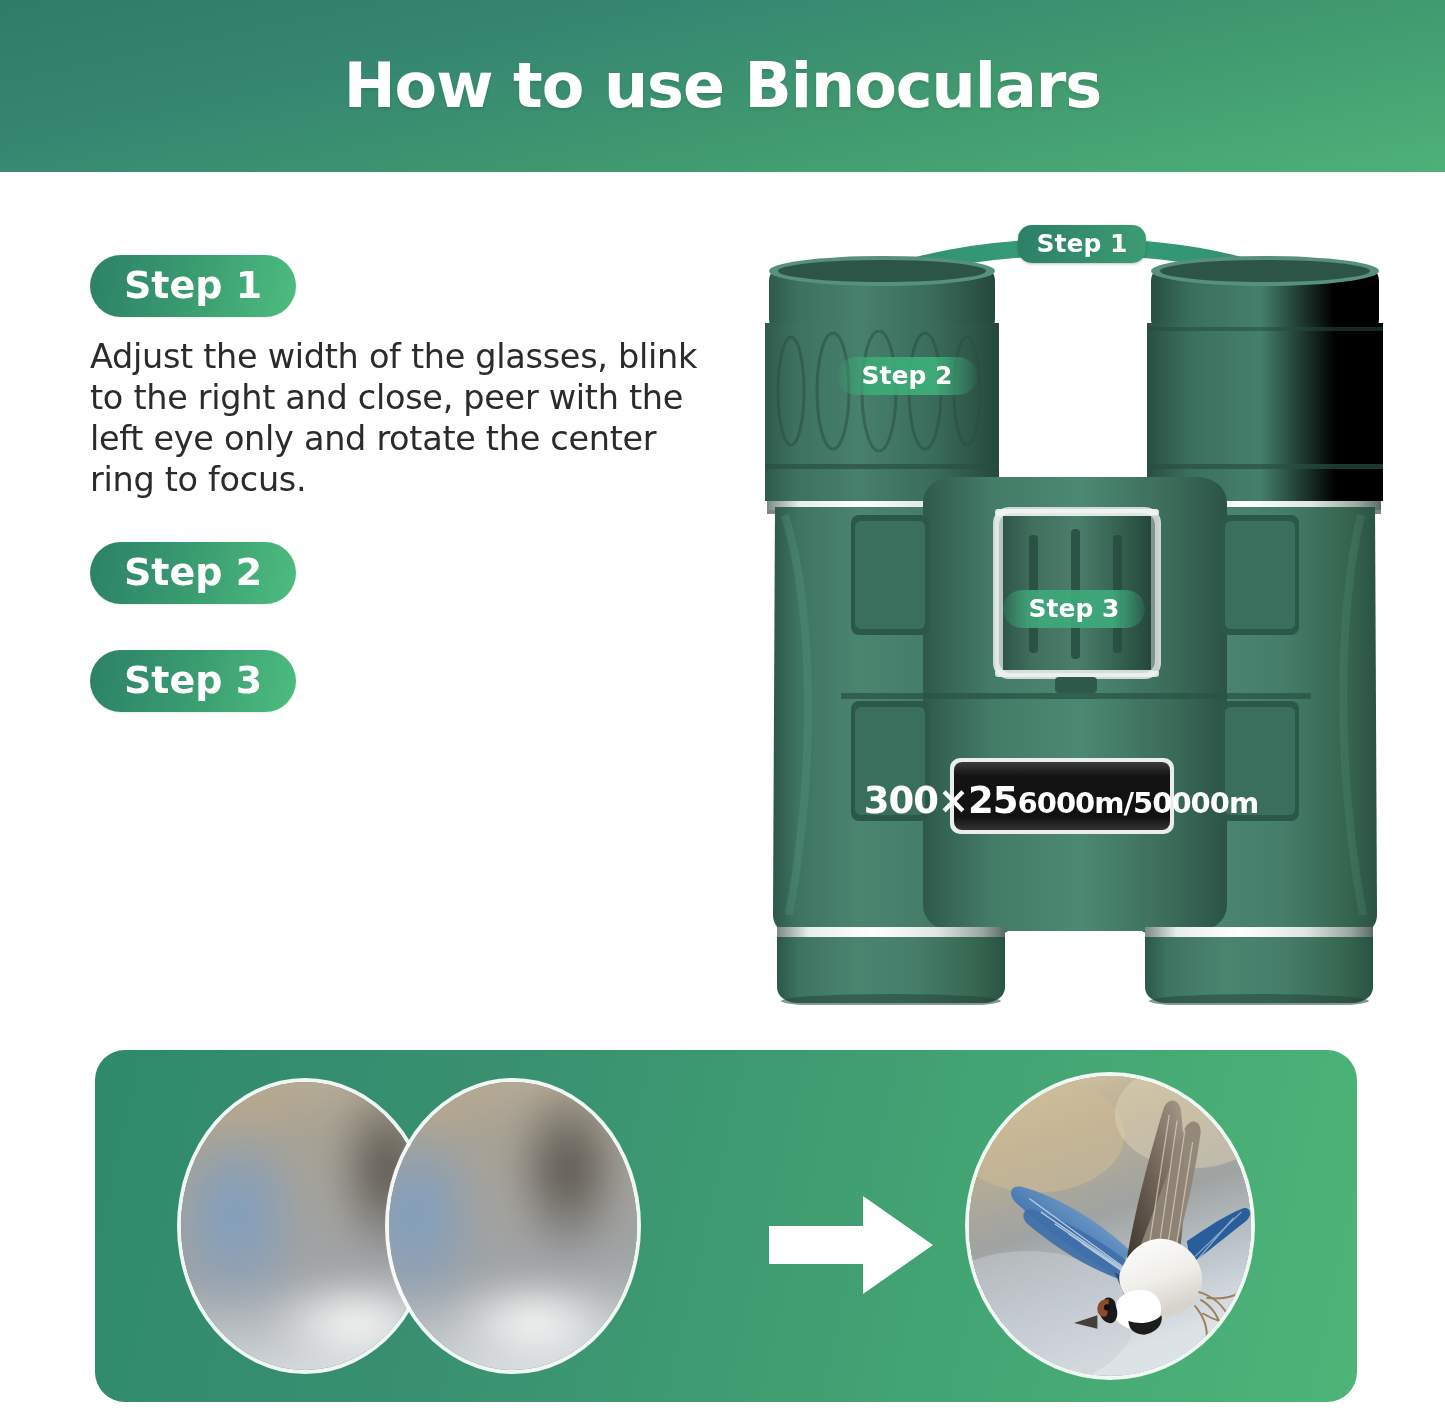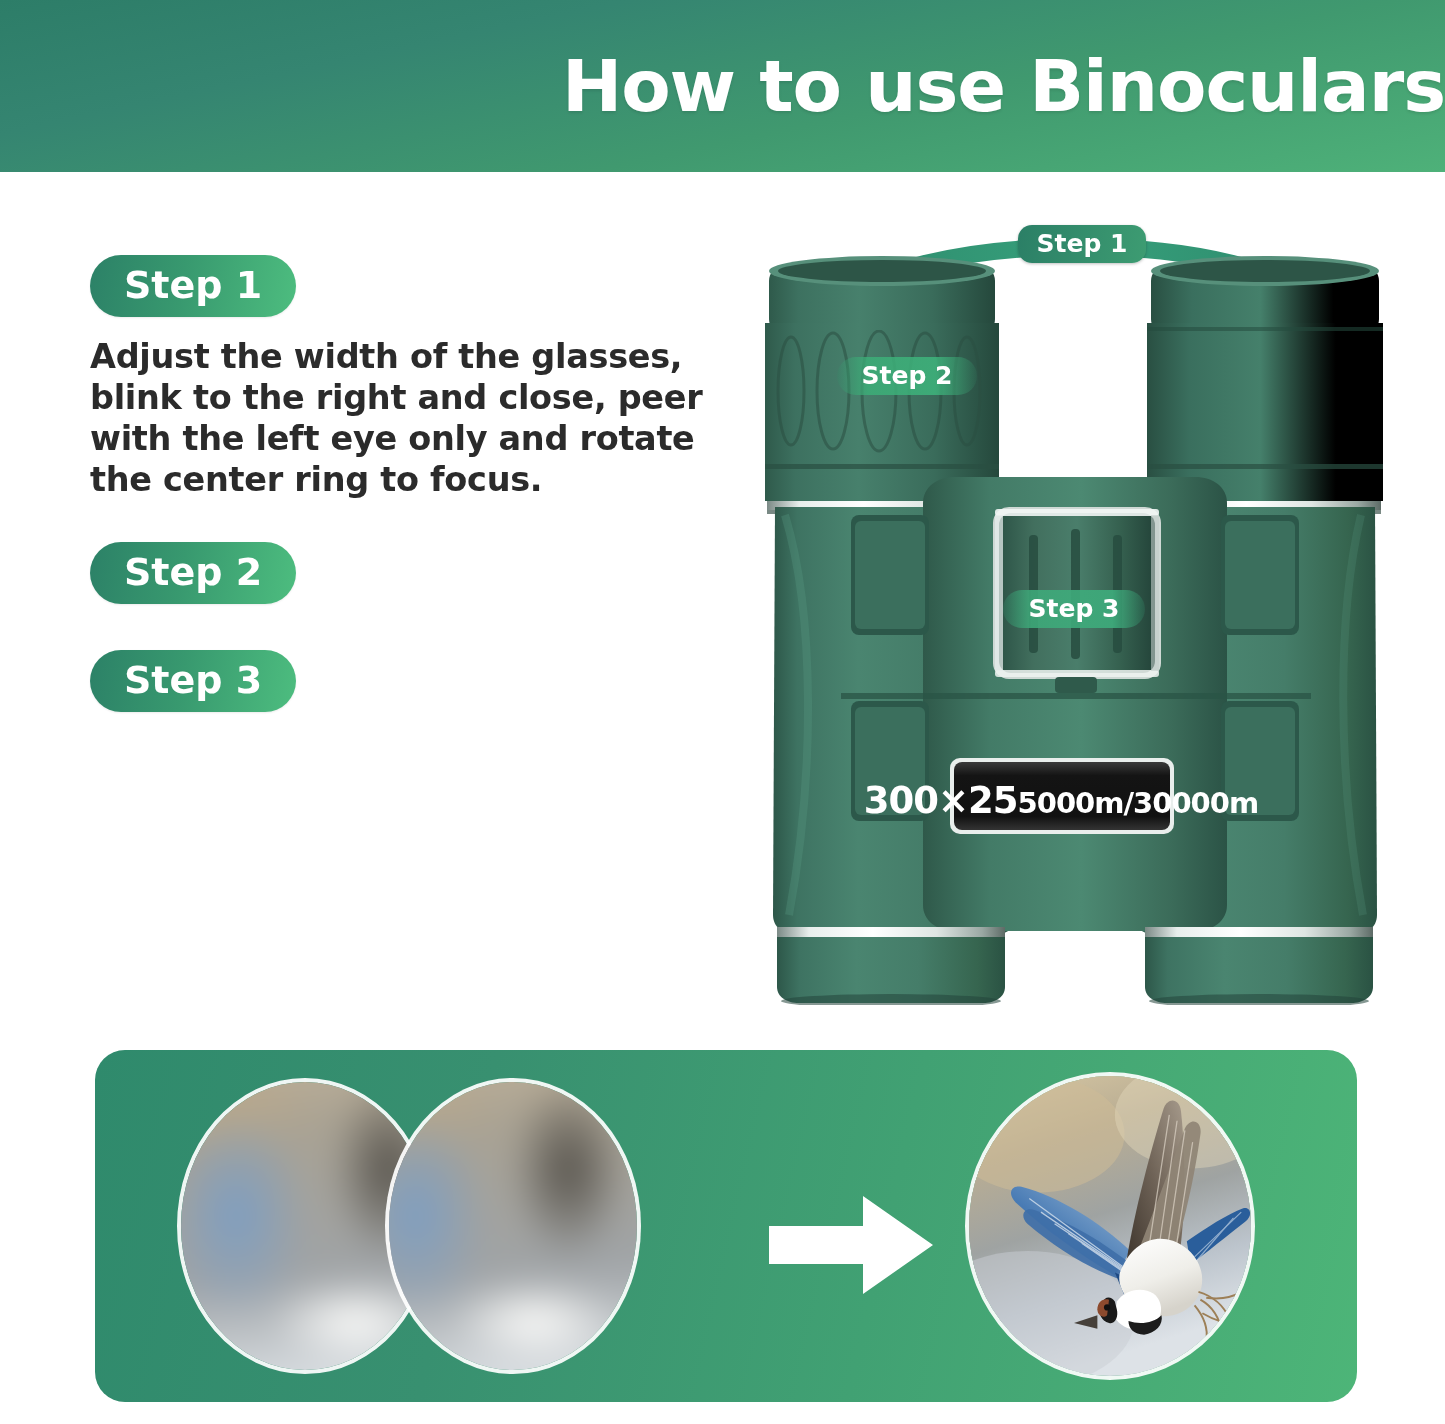--- a/index.html
+++ b/index.html
@@ -21,23 +21,23 @@
     left: 0; top: 0;
     width: 1445px;
     height: 172px;
     background: linear-gradient(168deg, #2d7d68 0%, #358571 28%, #40996f 62%, #4eb179 100%);
     overflow: hidden;
   }
   .header-title {
     position: absolute;
     left: 0; top: 0;
     width: 100%;
-    text-align: right;
+    text-align: center;
     line-height: 172px;
-    font-size: 72px;
+    font-size: 62px;
     font-weight: 700;
     color: #ffffff;
     letter-spacing: -1px;
     font-family: "DejaVu Sans", sans-serif;
     text-shadow: 0 2px 3px rgba(0,0,0,0.10);
     white-space: nowrap;
   }
 
   
   .steps {
@@ -62,21 +62,20 @@
     box-shadow: 0 1px 2px rgba(0,0,0,0.08);
   }
   .step-text {
     margin-top: 20px;
     font-size: 33.5px;
     line-height: 1.22;
     color: #2b2b2b;
     font-family: "DejaVu Sans", sans-serif;
     letter-spacing: -0.3px;
     max-width: 640px;
-    font-weight: bold;
   }
   #step-block-1 { margin-bottom: 42px; }
   #step-block-2 { margin-bottom: 46px; }
 
   
   .binoculars {
     position: absolute;
     left: 755px;
     top: 215px;
     width: 640px;
@@ -405,21 +404,21 @@
                L 44 788 C 32 788, 22 782, 22 772 Z" fill="url(#bodyG)"></path>
       <path d="M 390 722 L 618 722 L 618 772 C 618 782, 608 788, 596 788
                L 412 788 C 400 788, 390 782, 390 772 Z" fill="url(#bodyG)"></path>
       <ellipse cx="136" cy="786" rx="110" ry="7" fill="#23443a" opacity="0.55"></ellipse>
       <ellipse cx="504" cy="786" rx="110" ry="7" fill="#23443a" opacity="0.55"></ellipse>
     </g>
   </svg>
 
   <div class="spec-plate" data-name="spec-plate">
     <div class="spec-model" data-name="spec-model-text">300×25</div>
-    <div class="spec-range" data-name="spec-range-text">5000m/30000m</div>
+    <div class="spec-range" data-name="spec-range-text">6000m/50000m</div>
   </div>
 
   <div class="step-pill-overlay" id="bino-step1-pill" data-name="callout-step-1">Step 1</div>
   <div class="step-pill-overlay" id="bino-step2-pill" data-name="callout-step-2">Step 2</div>
   <div class="step-pill-overlay" id="bino-step3-pill" data-name="callout-step-3">Step 3</div>
 </div>
 
 <div class="compare-panel" data-name="focus-comparison-panel">
 
   <div class="lens-circle" id="blur-lens-left" data-name="blurred-lens-left">

